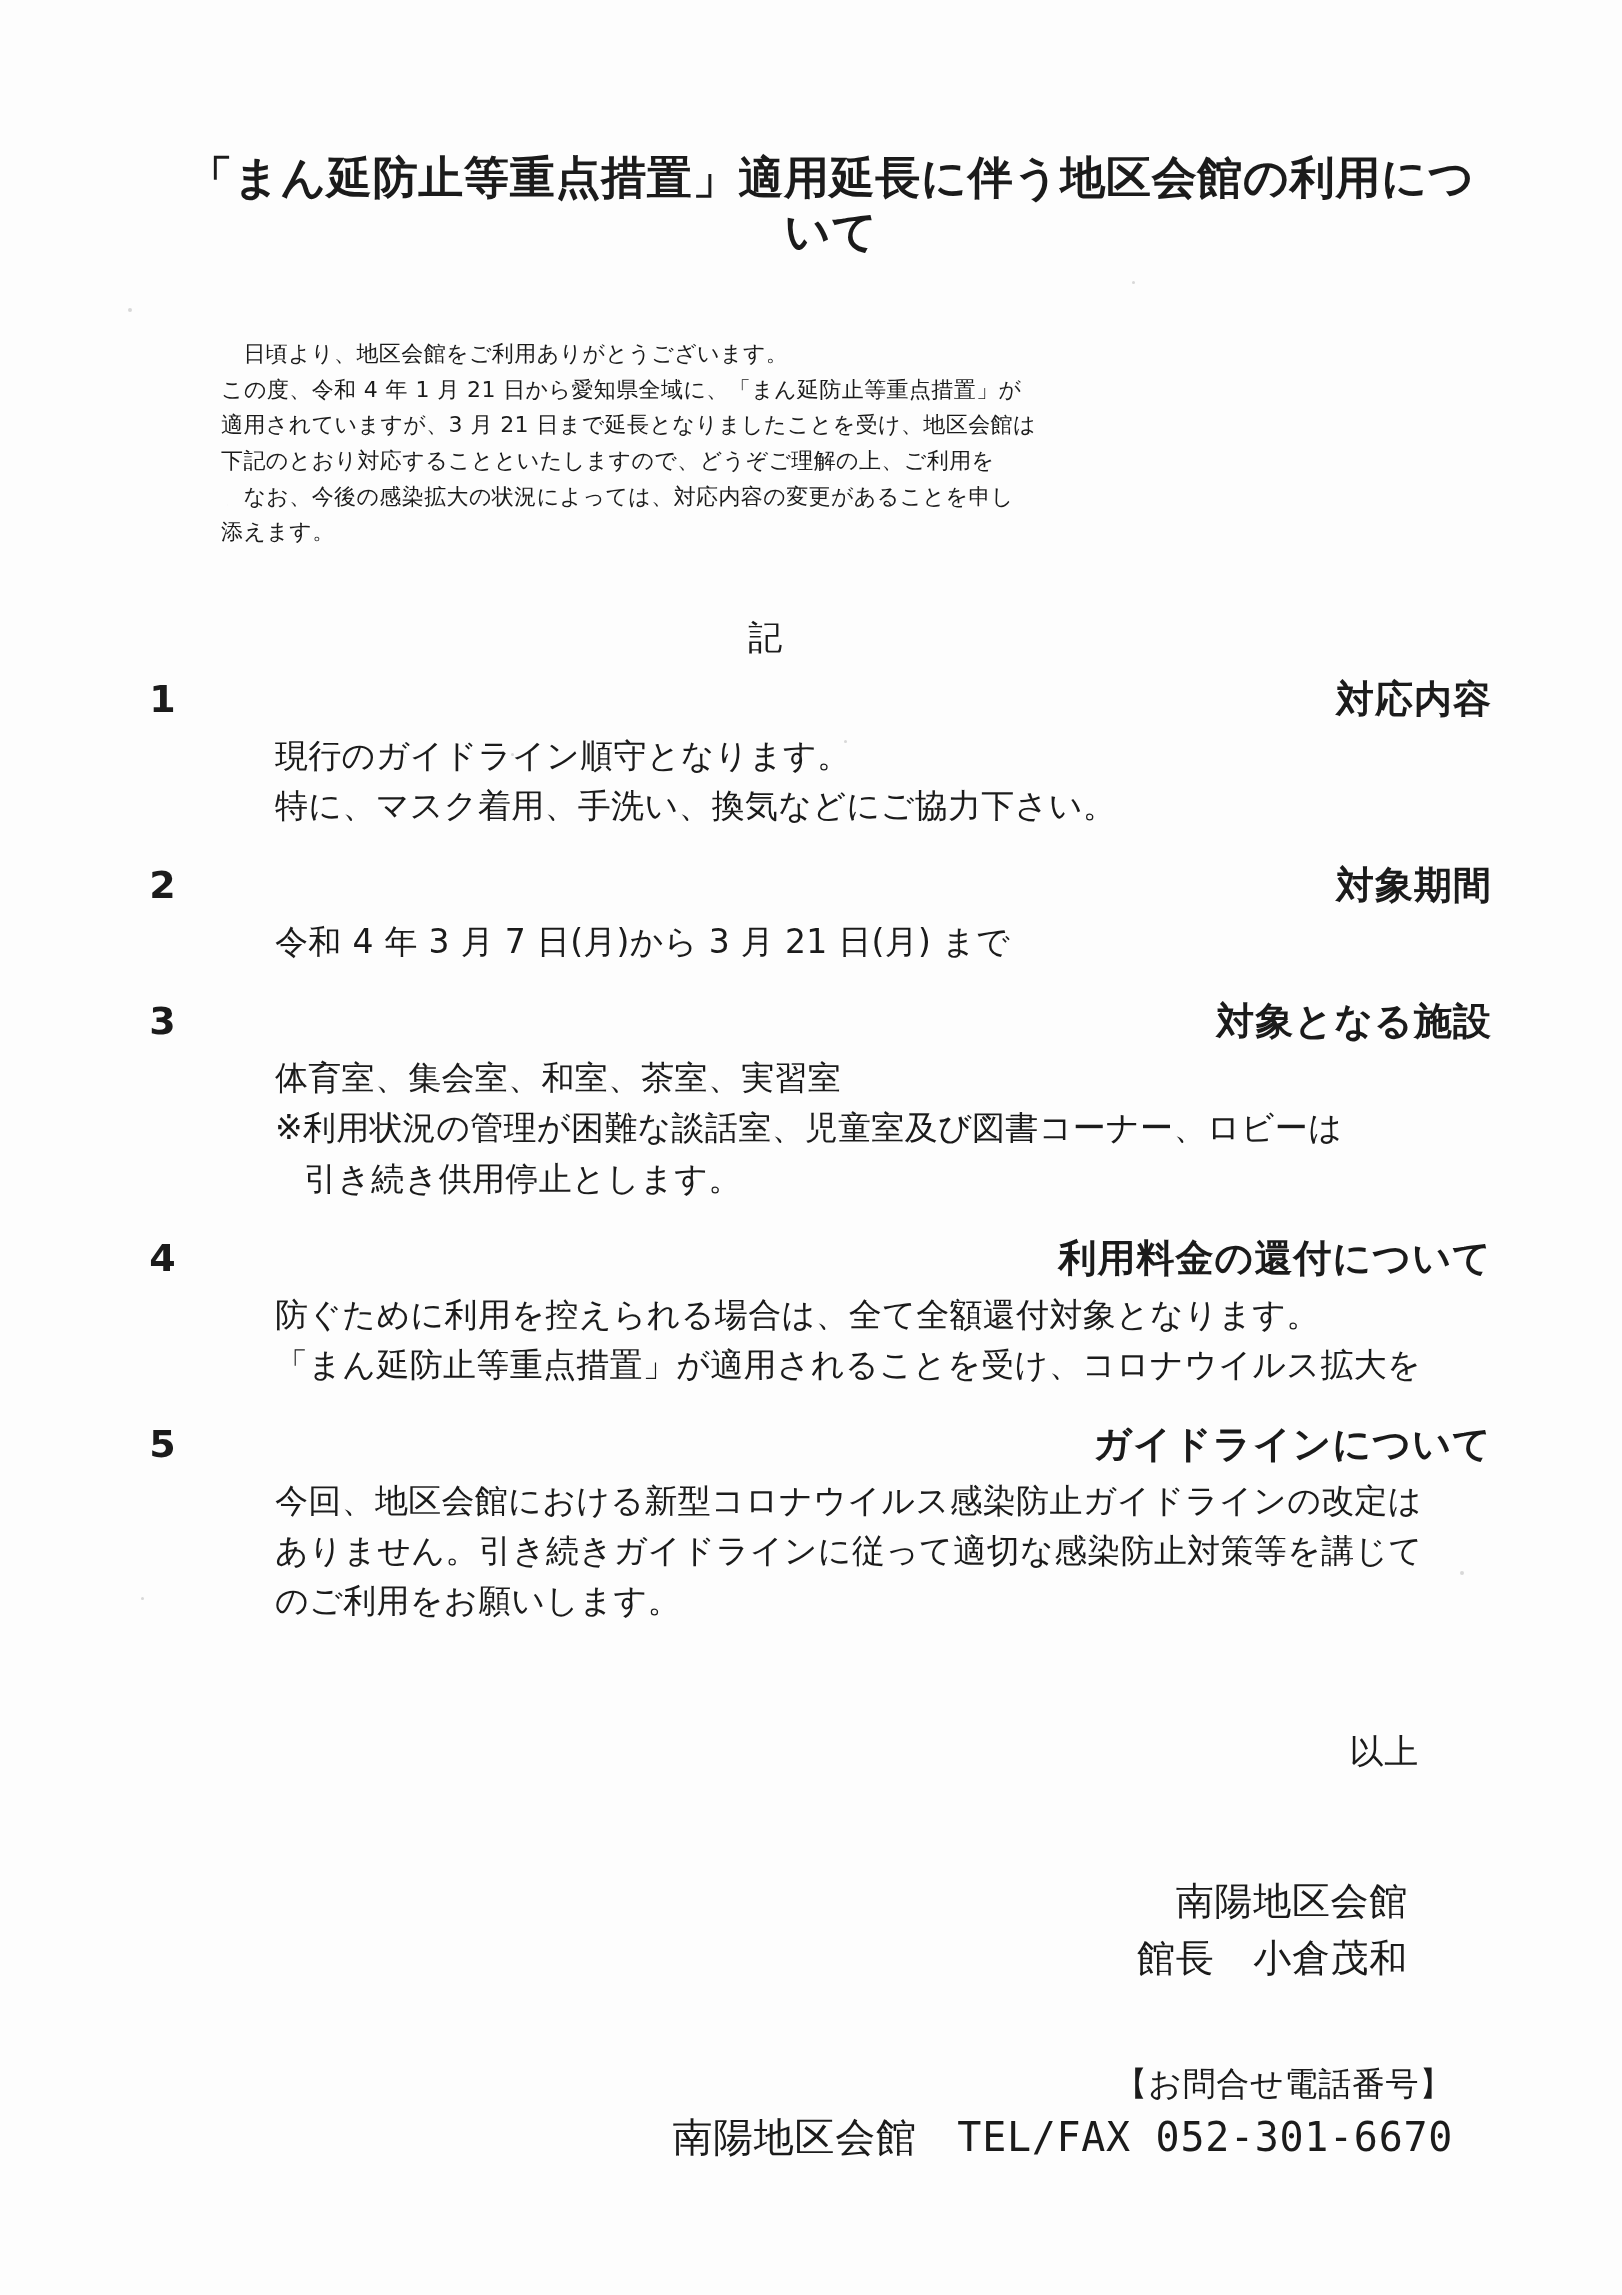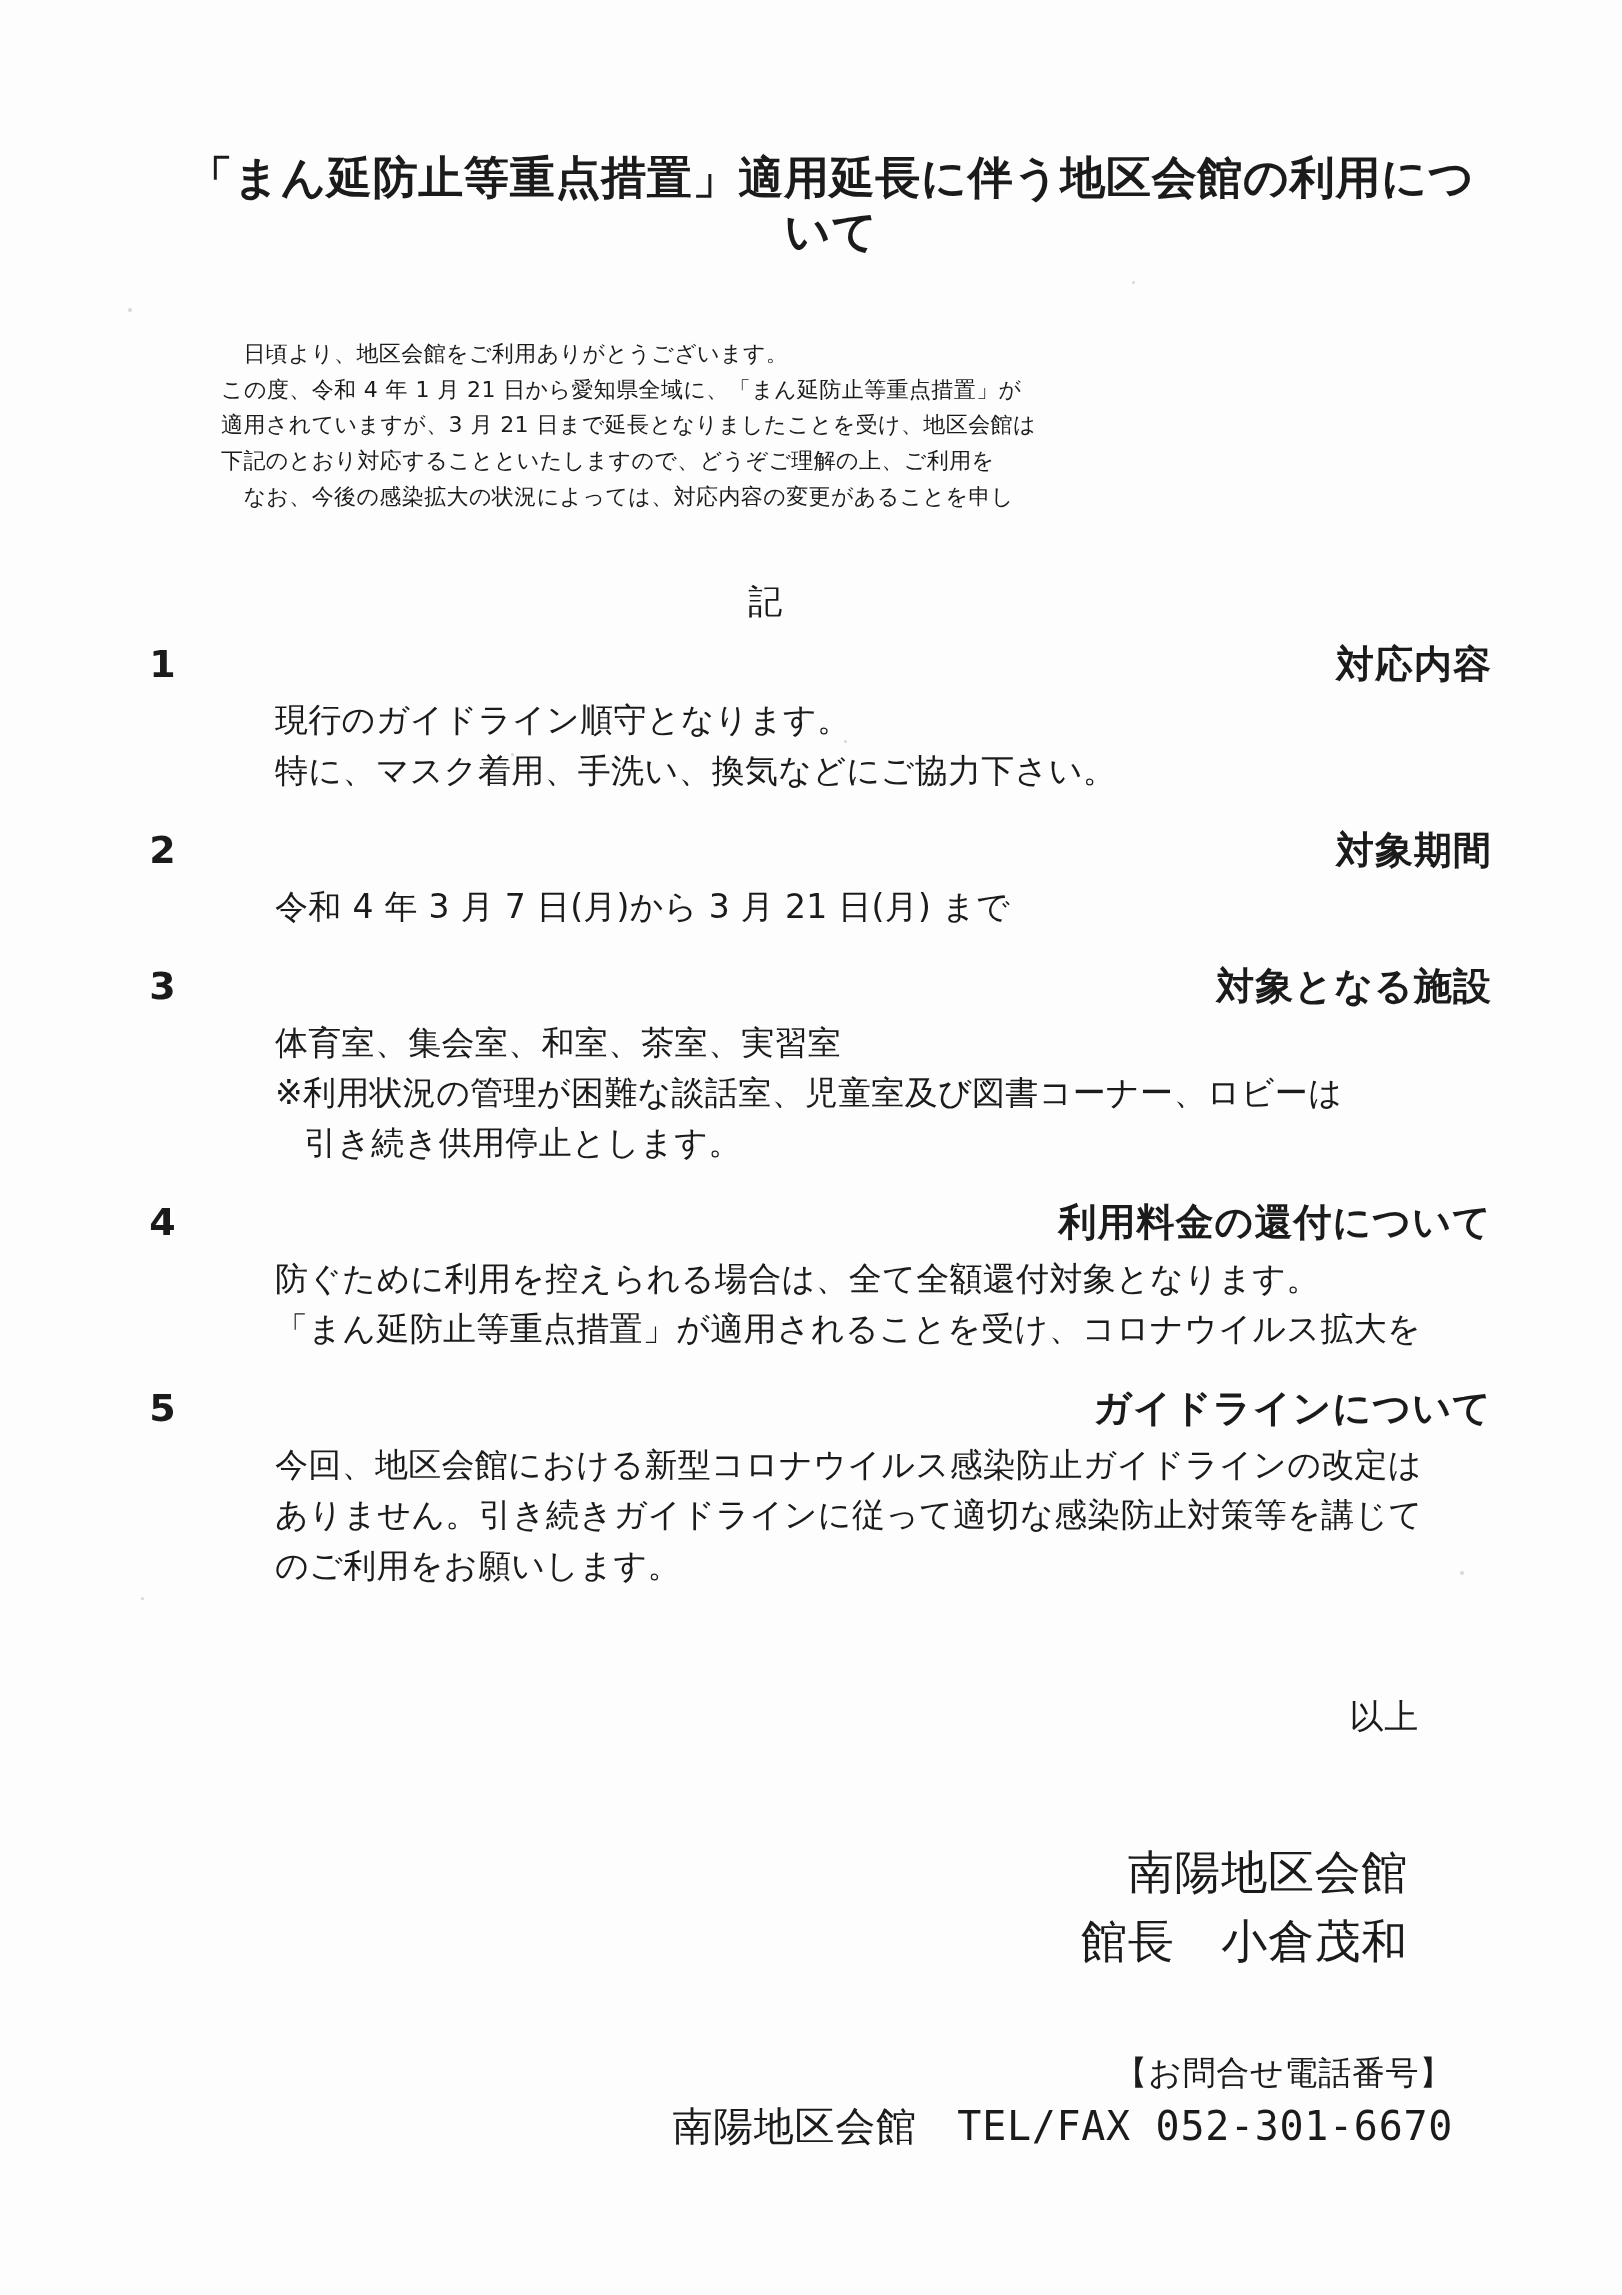--- a/index.html
+++ b/index.html
@@ -111,21 +111,21 @@
   .closing {
     margin-top: 103px;
     text-align: right;
     font-size: 34px;
     letter-spacing: 0.7px;
     padding-right: 73px;
   }
   .signature {
     margin-top: 98px;
     text-align: right;
-    font-size: 46px;
+    font-size: 38px;
     line-height: 1.5;
     letter-spacing: 0.7px;
     padding-right: 84px;
   }
   .signature p { margin: 0; }
 
   .contact {
     margin-top: 73px;
     text-align: right;
     font-size: 33px;
@@ -163,20 +163,21 @@
   <div class="sheet">
 
     <h1 class="doc-title">「まん延防止等重点措置」適用延長に伴う地区会館の利用について</h1>
 
     <div class="intro">
       <p>　日頃より、地区会館をご利用ありがとうございます。</p>
       <p>この度、令和 4 年 1 月 21 日から愛知県全域に、「まん延防止等重点措置」が</p>
       <p>適用されていますが、3 月 21 日まで延長となりましたことを受け、地区会館は</p>
       <p>下記のとおり対応することといたしますので、どうぞご理解の上、ご利用を</p>
       <p>　なお、今後の感染拡大の状況によっては、対応内容の変更があることを申し</p>
+      <p>添えます。</p>
     </div>
 
     <div class="ki">記</div>
 
     <div class="sections">
 
       <div class="section">
         <div class="section-head">
           <span class="section-num">1</span>
           <span class="section-title">対応内容</span>

